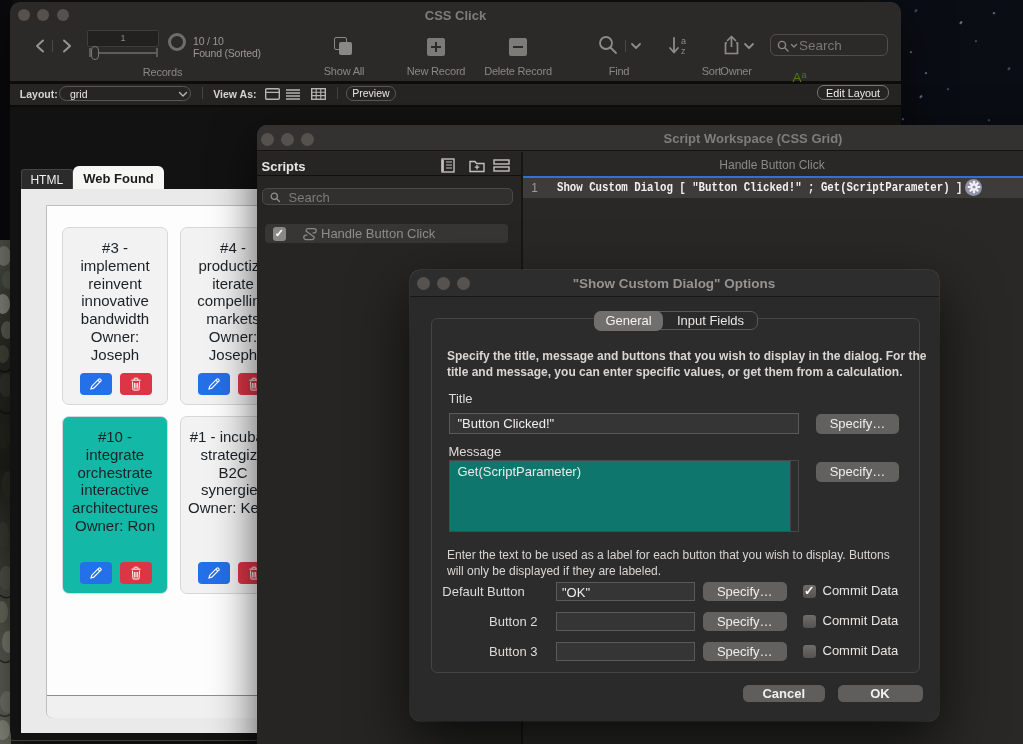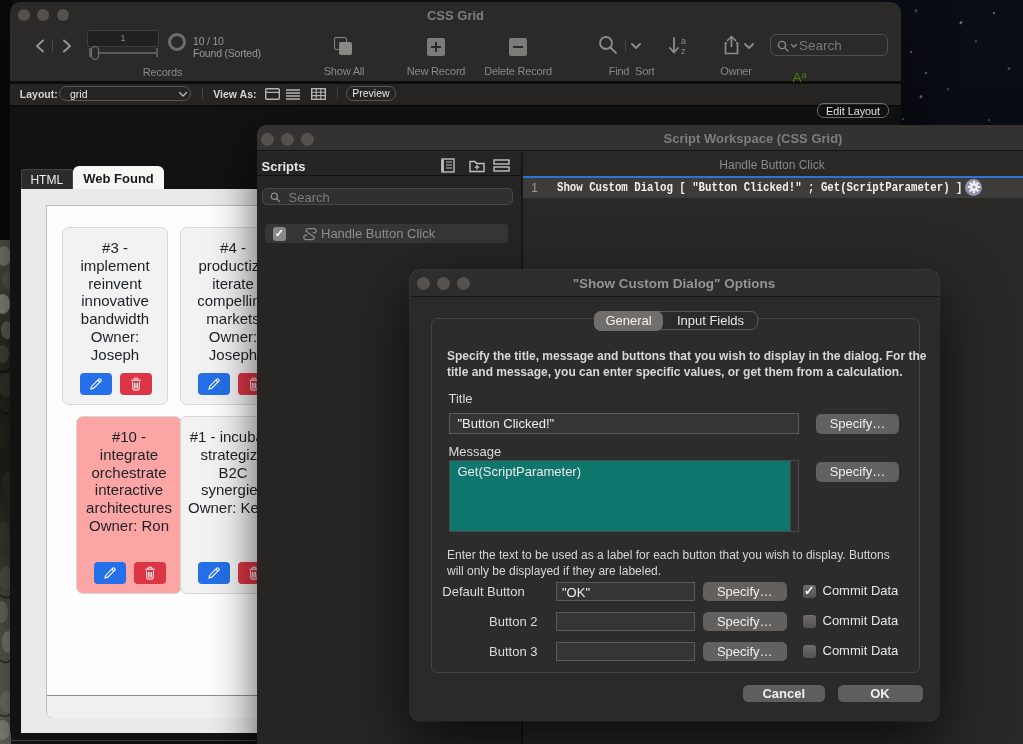--- a/index.html
+++ b/index.html
@@ -64,21 +64,21 @@
   <path d="M0 475 Q6 478 11 474" stroke="#33352a" stroke-width="1.5" fill="none"></path>
 </svg>
 
 <div class="abs" id="mainwin" style="left:10px; top:2px; width:891px; height:738px; background:#131212; border-radius:10px; box-shadow:0 18px 50px rgba(0,0,0,0.6); overflow:hidden;">
 
   <div class="abs" style="left:0; top:0; width:891px; height:79px; background:#2c2a28;"></div>
 
   <div class="abs" style="left:7.5px; top:6.7px; width:12px; height:12px; border-radius:50%; background:#55514d;"></div>
   <div class="abs" style="left:27.4px; top:6.7px; width:12px; height:12px; border-radius:50%; background:#55514d;"></div>
   <div class="abs" style="left:46.6px; top:6.7px; width:12px; height:12px; border-radius:50%; background:#55514d;"></div>
-  <div class="abs" style="left:0; top:6px; width:891px; text-align:center; font-size:13px; font-weight:bold; color:#7e7e7e;">CSS Grid</div>
+  <div class="abs" style="left:0; top:6px; width:891px; text-align:center; font-size:13px; font-weight:bold; color:#7e7e7e;">CSS Click</div>
 
   <svg class="abs" style="left:25px; top:36.5px;" width="10" height="14" viewBox="0 0 10 14">
       <polyline points="8,1.5 2,7 8,12.5" fill="none" stroke="#96948f" stroke-width="2" stroke-linecap="round" stroke-linejoin="round"></polyline>
     </svg>
   <div class="abs" style="left:42px; top:38px; width:1px; height:12px; background:#4a4846;"></div>
   <svg class="abs" style="left:52px; top:36.5px;" width="10" height="14" viewBox="0 0 10 14">
       <polyline points="2,1.5 8,7 2,12.5" fill="none" stroke="#96948f" stroke-width="2" stroke-linecap="round" stroke-linejoin="round"></polyline>
     </svg>
 
   <div class="abs" style="left:77px; top:27.5px; width:72px; height:17px; background:#232120; border:1px solid #3f3d3b; border-radius:2px; color:#8a8886; font-size:9px; text-align:center; line-height:15px;">1</div>
@@ -115,21 +115,21 @@
     <polyline points="2,2 6,6 10,2" fill="none" stroke="#8e8c88" stroke-width="1.8" stroke-linecap="round" stroke-linejoin="round"></polyline>
   </svg>
   <div class="abs" style="left:566px; top:63px; width:86px; text-align:center; font-size:11px; letter-spacing:-0.2px; color:#8a8886;">Find</div>
 
   <svg class="abs" style="left:658px; top:33px;" width="22" height="22" viewBox="0 0 22 22">
     <line x1="6" y1="3" x2="6" y2="17" stroke="#8e8c88" stroke-width="1.8" stroke-linecap="round"></line>
     <polyline points="2,13 6,17.5 10,13" fill="none" stroke="#8e8c88" stroke-width="1.8" stroke-linecap="round" stroke-linejoin="round"></polyline>
     <text x="13" y="8.5" font-size="9" fill="#8e8c88" font-family="Liberation Sans">a</text>
     <text x="13" y="19" font-size="9" fill="#8e8c88" font-family="Liberation Sans">z</text>
   </svg>
-  <div class="abs" style="left:625px; top:63px; width:86px; text-align:left; font-size:11px; letter-spacing:-0.2px; color:#8a8886;">Sort</div>
+  <div class="abs" style="left:625px; top:63px; width:86px; text-align:right; font-size:11px; letter-spacing:-0.2px; color:#8a8886;">Sort</div>
 
   <svg class="abs" style="left:712px; top:32px;" width="20" height="22" viewBox="0 0 20 22">
     <path d="M5 9 H3.5 V19.5 H15.5 V9 H14" fill="none" stroke="#8e8c88" stroke-width="1.7"></path>
     <line x1="9.5" y1="3" x2="9.5" y2="13" stroke="#8e8c88" stroke-width="1.7"></line>
     <polyline points="5.5,6.5 9.5,2.5 13.5,6.5" fill="none" stroke="#8e8c88" stroke-width="1.7" stroke-linejoin="round" stroke-linecap="round"></polyline>
   </svg>
   <svg class="abs" style="left:733px; top:40px;" width="12" height="8" viewBox="0 0 12 8">
     <polyline points="2,2 6,6 10,2" fill="none" stroke="#8e8c88" stroke-width="1.8" stroke-linecap="round" stroke-linejoin="round"></polyline>
   </svg>
   <div class="abs" style="left:683px; top:63px; width:86px; text-align:center; font-size:11px; letter-spacing:-0.2px; color:#8a8886;">Owner</div>
@@ -175,21 +175,21 @@
     <rect x="0.7" y="0.7" width="13.6" height="10.6" fill="none" stroke="#b9b7b5" stroke-width="1.4"></rect>
     <line x1="0.7" y1="4.2" x2="14.3" y2="4.2" stroke="#b9b7b5" stroke-width="1.1"></line>
     <line x1="0.7" y1="7.6" x2="14.3" y2="7.6" stroke="#b9b7b5" stroke-width="1.1"></line>
     <line x1="5.2" y1="0.7" x2="5.2" y2="11.3" stroke="#b9b7b5" stroke-width="1.1"></line>
     <line x1="9.8" y1="0.7" x2="9.8" y2="11.3" stroke="#b9b7b5" stroke-width="1.1"></line>
   </svg>
   <div class="abs" style="left:327.2px; top:85px; width:1px; height:12px; background:#454341;"></div>
   <div class="abs" style="left:336.2px; top:84.3px; width:49.5px; height:14.6px; border:1px solid #5a5856; border-radius:7px; text-align:center; font-size:10.5px; color:#e8e6e4; line-height:13.5px;">Preview</div>
 
   <div class="abs" style="left:782.5px; top:68px; font-size:13.5px; color:#4d7c0f;">A<span style="font-size:9px; vertical-align:4px;">a</span></div>
-  <div class="abs" style="left:806.8px; top:83.3px; width:72.6px; height:15.1px; border:1px solid #787674; border-radius:7px; text-align:center; font-size:10.8px; color:#f0eeec; line-height:14px;margin-top:18px;">Edit Layout</div>
+  <div class="abs" style="left:806.8px; top:83.3px; width:72.6px; height:15.1px; border:1px solid #787674; border-radius:7px; text-align:center; font-size:10.8px; color:#f0eeec; line-height:14px;">Edit Layout</div>
 
   <div class="abs" style="left:10.5px; top:166.5px; width:52.5px; height:20.5px; background:#2b2b2b; border:1px solid #454545; border-bottom:none; border-radius:3px 3px 0 0; text-align:center; font-size:12px; color:#f0f0f0; line-height:21px;">HTML</div>
   <div class="abs" style="left:63px; top:163.5px; width:91px; height:23.5px; background:#f6f6f5; border-radius:6px 6px 0 0; text-align:center; font-size:13px; font-weight:bold; color:#1b1b1b; line-height:25px;">Web Found</div>
 
   <div class="abs" style="left:10.5px; top:187px; width:580px; height:544px; background:#eaeaea;"></div>
 
   <div class="abs" style="left:35.5px; top:203px; width:560px; height:513px; background:#fdfdfd; border:1px solid #bdbdbd; border-radius:0 0 0 6px;">
     <div class="abs" style="left:0; top:489px; width:559px; height:23px; background:#f0f0f0; border-top:1px solid #8f8f8f; border-radius:0 0 0 6px;"></div>
   </div>
 
@@ -225,21 +225,21 @@
           <svg style="position:absolute;left:10px;top:4px;" width="12" height="14" viewBox="0 0 12 14">
             <line x1="1.4" y1="3.2" x2="10.6" y2="3.2" stroke="#fff" stroke-width="1"></line>
             <path d="M4.1 3 V1.7 a0.5 0.5 0 0 1 0.5 -0.5 h2.8 a0.5 0.5 0 0 1 0.5 0.5 V3" fill="none" stroke="#fff" stroke-width="1"></path>
             <path d="M2.5 4.6 l0.45 8 a0.5 0.5 0 0 0 0.5 0.45 h5.1 a0.5 0.5 0 0 0 0.5 -0.45 l0.45 -8" fill="none" stroke="#fff" stroke-width="1"></path>
             <line x1="4.5" y1="6" x2="4.65" y2="11.5" stroke="#fff" stroke-width="0.9"></line>
             <line x1="6" y1="6" x2="6" y2="11.5" stroke="#fff" stroke-width="0.9"></line>
             <line x1="7.5" y1="6" x2="7.35" y2="11.5" stroke="#fff" stroke-width="0.9"></line>
           </svg>
         </div>
   </div>
-  <div class="abs" style="left:52px; top:414px; width:106px; height:178px; background:#fca5a5; border:1px solid #d7d7d7; border-radius:7px;margin-left:14px;">
+  <div class="abs" style="left:52px; top:414px; width:106px; height:178px; background:#14b8a6; border:1px solid #d7d7d7; border-radius:7px;">
     <div class="abs" style="left:0; top:11px; width:104px; text-align:center; font-size:15px; line-height:17.8px; color:#1d2125;">#10 -<br>integrate<br>orchestrate<br>interactive<br>architectures<br>Owner: Ron</div>
     <div class="abs" style="left:17px; top:145px; width:32px; height:22px; background:#2470e8; border-radius:4px;">
           <svg style="position:absolute;left:9px;top:4px;" width="14" height="14" viewBox="0 0 14 14">
             <path d="M2 12 L2.8 9.2 L9.8 2.2 a1.1 1.1 0 0 1 1.6 0 l0.4 0.4 a1.1 1.1 0 0 1 0 1.6 L4.8 11.2 Z" fill="none" stroke="#fff" stroke-width="1.2"></path>
             <line x1="8.8" y1="3.2" x2="10.8" y2="5.2" stroke="#fff" stroke-width="1.2"></line>
           </svg>
         </div>
     <div class="abs" style="left:56.5px; top:145px; width:32.5px; height:22px; background:#dc3545; border-radius:4px;">
           <svg style="position:absolute;left:10px;top:4px;" width="12" height="14" viewBox="0 0 12 14">
             <line x1="1.4" y1="3.2" x2="10.6" y2="3.2" stroke="#fff" stroke-width="1"></line>

